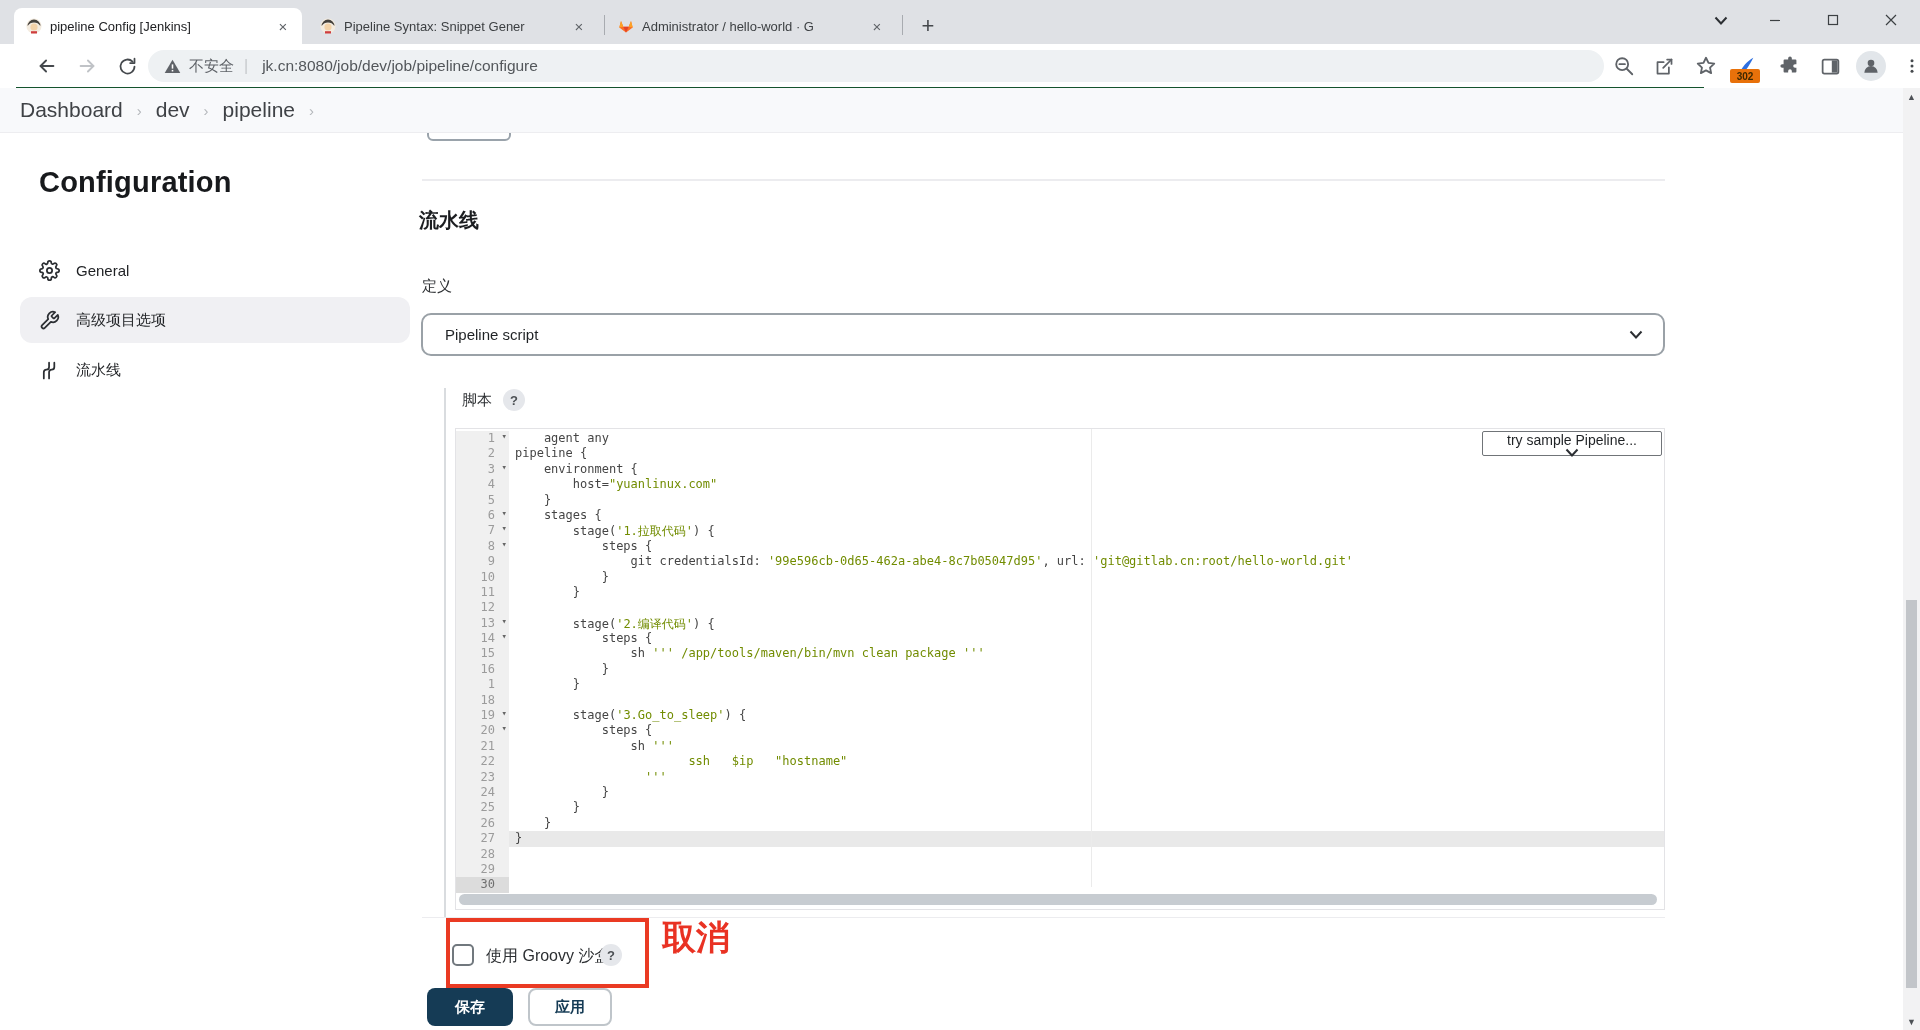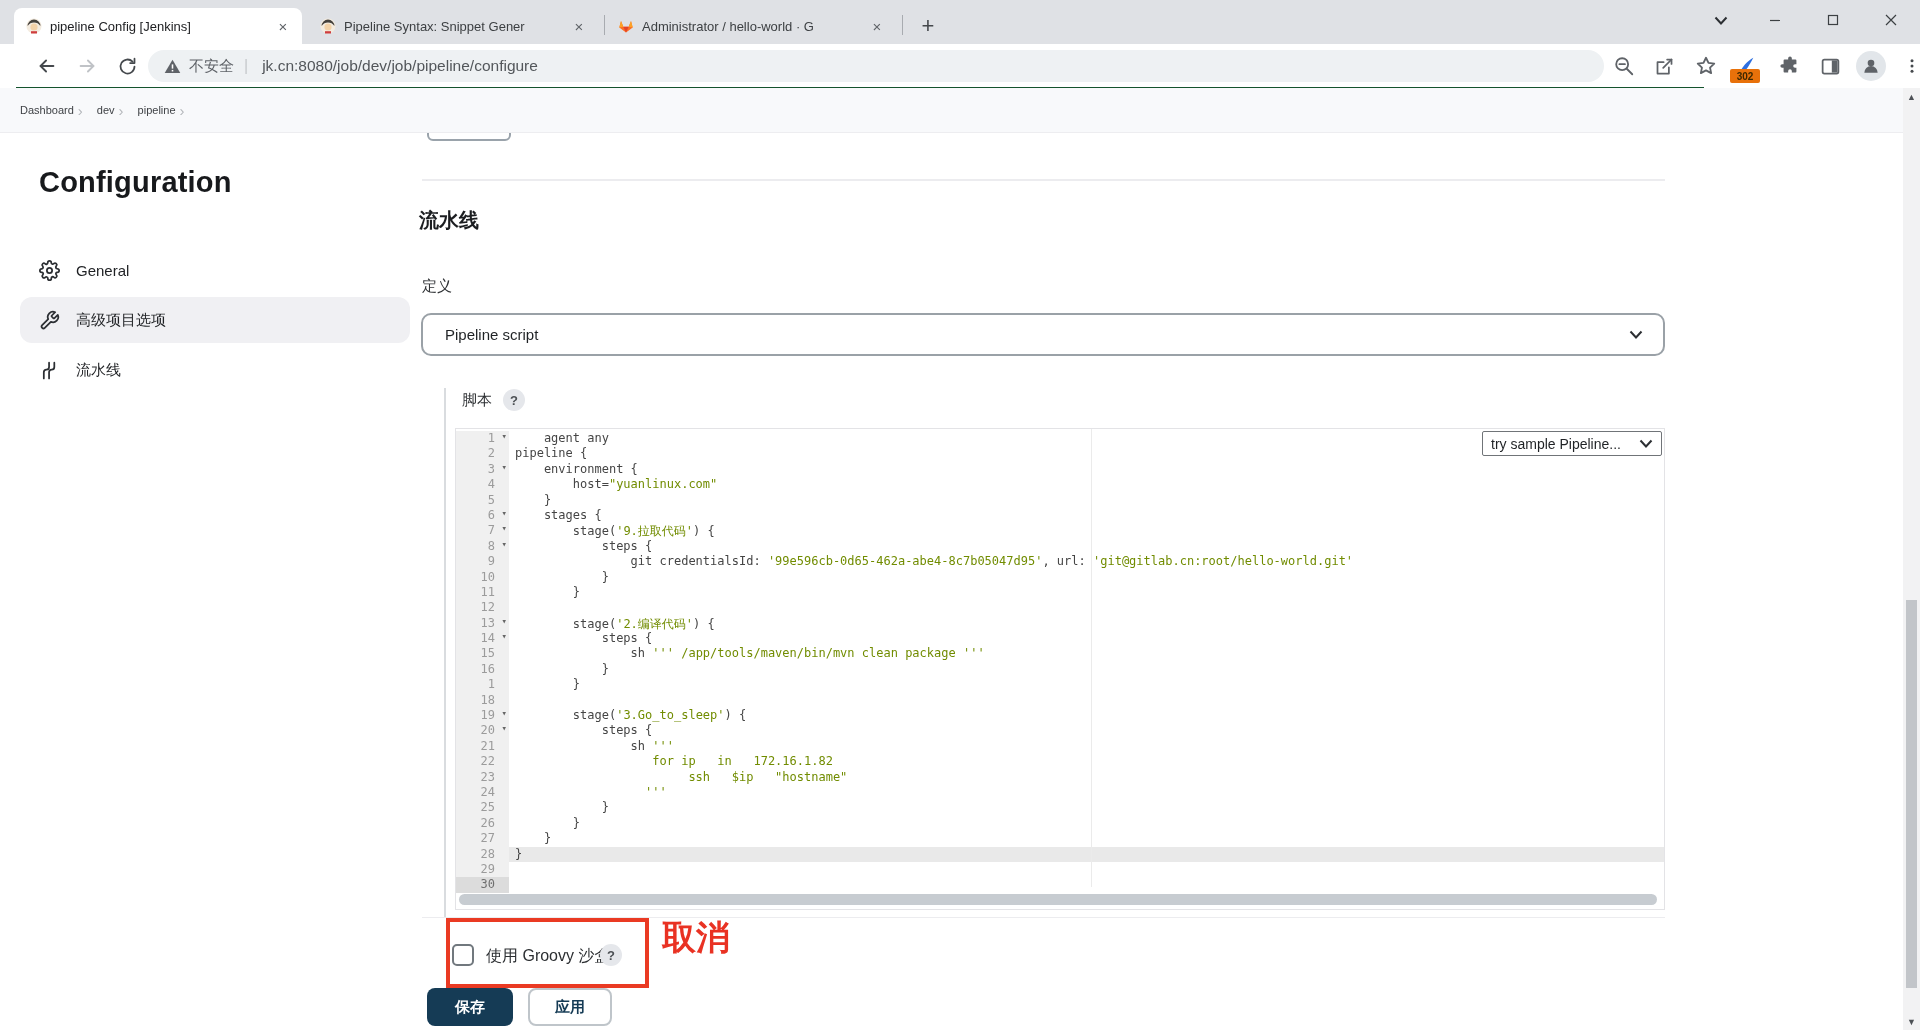--- a/index.html
+++ b/index.html
@@ -34,21 +34,21 @@
   .toolicon { position:absolute; top:8px; width:28px; height:28px; display:flex; align-items:center; justify-content:center; }
   #extbadge { position:absolute; left:1714px; top:25px; width:30px; height:14px; background:#e8710a;
               border-radius:2px; color:#3d2800; font-size:10px; font-weight:bold; display:flex;
               align-items:center; justify-content:center; }
   #avatar { position:absolute; left:1840px; top:7px; width:30px; height:30px; border-radius:50%;
             background:#e2e6ea; display:flex; align-items:center; justify-content:center; }
 
   
   #crumbbar { left:0; top:88px; width:1903px; height:45px; background:#f8f9fb; border-bottom:1px solid #ededf0;
               display:flex; align-items:center; padding-left:20px; }
-  .crumb { font-size:11px; color:#3f4246; margin-right:4px; }
+  .crumb { font-size:21px; color:#3f4246; margin-right:14px; }
   .crumb-chev { color:#b4b7bb; font-size:15px; margin-right:14px; }
 
   
   #side-title { left:39px; top:166px; font-size:29px; font-weight:bold; color:#17191c; letter-spacing:.2px; }
   .side-item { position:absolute; left:20px; width:390px; height:46px; border-radius:12px;
                display:flex; align-items:center; gap:16px; padding-left:18px; cursor:pointer; }
   .side-item.active { background:#f0f0f3; }
   .side-item .lbl { font-size:15px; color:#1f2124; }
   .side-item .ic { width:22px; height:22px; display:flex; align-items:center; justify-content:center; }
 
@@ -77,21 +77,21 @@
   .gut.active { background:#dcdcdc; color:#6f6f6f; }
   .gut .fold { position:absolute; right:2px; top:0; font-size:9px; color:#666; }
   #codecol { position:absolute; left:53px; top:2px; right:0; }
   .ed-line { height:15.4px; line-height:15.4px; font:12px "DejaVu Sans Mono", monospace;
              white-space:pre; padding-left:6px; color:#454545; }
   .ed-line.active { background:#e9e9e9; }
   .tk-s { color:#718c00; }
   #ruler { position:absolute; left:635px; top:0; width:1px; height:458px; background:#ebebeb; }
   #sample-select { position:absolute; right:2px; top:2px; width:180px; height:25px; background:#fff;
                    border:1px solid #707478; border-radius:2px; display:flex; align-items:center;
-                   padding:0 8px; font-size:14px; color:#1f2225; cursor:pointer; }
+                   padding:0 8px; font-size:14px; color:#1f2225; cursor:pointer;flex-direction:column; }
   #sample-select .sp { flex:1; }
   #hscroll { position:absolute; left:3px; bottom:4px; width:1198px; height:11px; border-radius:6px; background:#c7ccd1; }
 
   
   #red-box { left:446px; top:918px; width:203px; height:70px; border:4px solid #ea3a23; z-index:5; }
   #red-note { left:662px; top:915px; font-size:34px; font-weight:bold; color:#e93223; z-index:5;
               font-family:"Liberation Sans", sans-serif; }
   #sandbox-check { left:452px; top:944px; width:22px; height:22px; border:2px solid #71787e;
                    border-radius:5px; background:#fff; cursor:pointer; }
   #sandbox-label { left:486px; top:946px; font-size:16px; color:#2c2f32; }
@@ -343,36 +343,35 @@
         <div class="gut">29</div>
         <div class="gut active">30</div>
       </div>
     <div id="codecol">
         <div class="ed-line"><span>    agent any</span></div>
         <div class="ed-line"><span>pipeline {</span></div>
         <div class="ed-line"><span>    environment {</span></div>
         <div class="ed-line"><span>        host=</span><span class="tk-s">"yuanlinux.com"</span></div>
         <div class="ed-line"><span>    }</span></div>
         <div class="ed-line"><span>    stages {</span></div>
-        <div class="ed-line"><span>        stage(</span><span class="tk-s">'9.拉取代码'</span><span>) {</span></div>
+        <div class="ed-line"><span>        stage(</span><span class="tk-s">'1.拉取代码'</span><span>) {</span></div>
         <div class="ed-line"><span>            steps {</span></div>
         <div class="ed-line"><span>                git credentialsId: </span><span class="tk-s">'99e596cb-0d65-462a-abe4-8c7b05047d95'</span><span>, url: </span><span class="tk-s">'git@gitlab.cn:root/hello-world.git'</span></div>
         <div class="ed-line"><span>            }</span></div>
         <div class="ed-line"><span>        }</span></div>
         <div class="ed-line"><span></span></div>
         <div class="ed-line"><span>        stage(</span><span class="tk-s">'2.编译代码'</span><span>) {</span></div>
         <div class="ed-line"><span>            steps {</span></div>
         <div class="ed-line"><span>                sh </span><span class="tk-s">''' /app/tools/maven/bin/mvn clean package '''</span></div>
         <div class="ed-line"><span>            }</span></div>
         <div class="ed-line"><span>        }</span></div>
         <div class="ed-line"><span></span></div>
         <div class="ed-line"><span>        stage(</span><span class="tk-s">'3.Go_to_sleep'</span><span>) {</span></div>
         <div class="ed-line"><span>            steps {</span></div>
         <div class="ed-line"><span>                sh </span><span class="tk-s">'''</span></div>
-        <div class="ed-line"><span>                   </span><span class="tk-s">for ip   in   172.16.1.82</span></div>
         <div class="ed-line"><span>                        </span><span class="tk-s">ssh   $ip   "hostname"</span></div>
         <div class="ed-line"><span>                  </span><span class="tk-s">'''</span></div>
         <div class="ed-line"><span>            }</span></div>
         <div class="ed-line"><span>        }</span></div>
         <div class="ed-line"><span>    }</span></div>
         <div class="ed-line active"><span>}</span></div>
       </div>
     <div id="ruler"></div>
     <div id="sample-select">
       <span>try sample Pipeline...</span>

